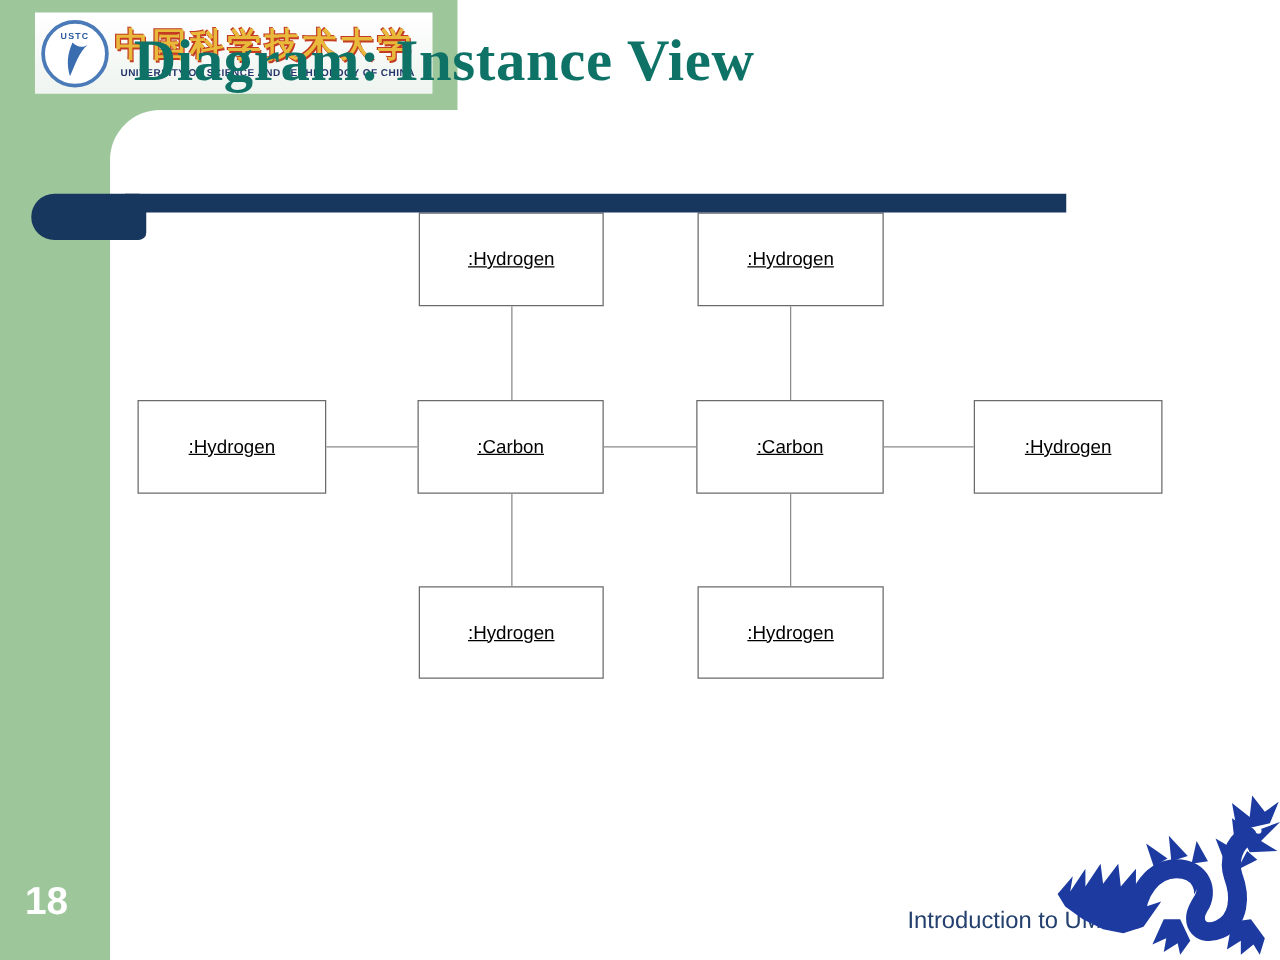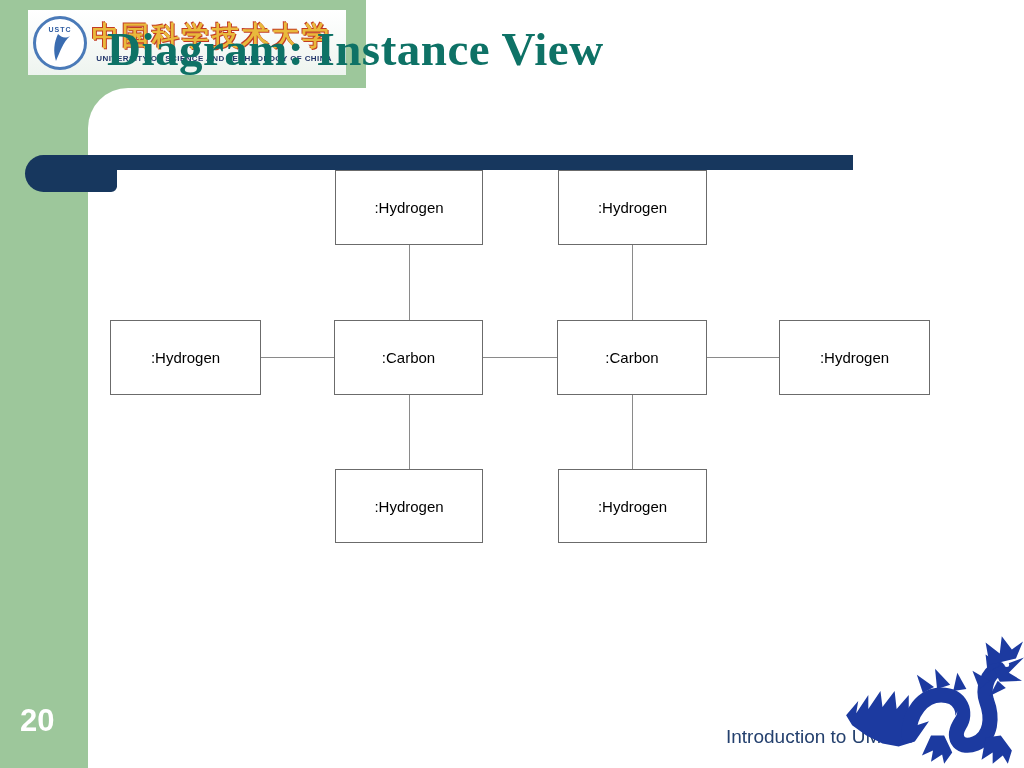--- a/index.html
+++ b/index.html
@@ -41,21 +41,21 @@
   }
   
   .bar-pill{position:absolute;left:25px;top:155px;width:92px;height:37px;background:var(--navy);border-radius:19px 6px 6px 19px;z-index:2;}
   .bar-line{position:absolute;left:100px;top:155px;width:753px;height:15px;background:var(--navy);z-index:2;}
   
   .node{
     position:absolute;border:1px solid #6b6b6b;background:#fff;
     display:flex;align-items:center;justify-content:center;
     font-size:15px;color:#000;
   }
-  .node span{}
+  .node span{text-decoration:underline;}
   .n0{left:335px;top:170px;width:148px;height:75px;}
   .n1{left:558px;top:170px;width:149px;height:75px;}
   .n2{left:110px;top:320px;width:151px;height:75px;}
   .n3{left:334px;top:320px;width:149px;height:75px;}
   .n4{left:557px;top:320px;width:150px;height:75px;}
   .n5{left:779px;top:320px;width:151px;height:75px;}
   .n6{left:335px;top:469px;width:148px;height:74px;}
   .n7{left:558px;top:469px;width:149px;height:74px;}
   .edge{position:absolute;background:#8a8a8a;}
   .e0{left:409px;top:245px;width:1px;height:75px;}
@@ -123,21 +123,21 @@
       <span>:Hydrogen</span>
     </div>
   <div class="node n6">
       <span>:Hydrogen</span>
     </div>
   <div class="node n7">
       <span>:Hydrogen</span>
     </div>
 </div>
 
-<div class="page-number">20</div>
+<div class="page-number">18</div>
 <div class="footer-text">Introduction to UML</div>
 
 <svg class="dragon" viewBox="0 0 184 138">
   <g fill="#1c3aa0">
 
     <path d="M8 86 L20 72 L18 84 L30 66 L30 80 L42 62 L44 78 L56 62 L58 80 L70 66 L70 86 L82 76 L78 96 L90 92 L76 112 L60 117 L44 114 L28 106 L14 96 Z"></path>
 
     <path d="M70 106 C70 84 84 66 102 66 C122 66 128 84 120 96 C112 110 122 120 136 114 C152 107 153 88 147 72 C143 60 147 46 158 40" fill="none" stroke="#1c3aa0" stroke-width="15" stroke-linecap="round"></path>
 
     <path d="M84 64 L78 46 L95 58 Z"></path>

